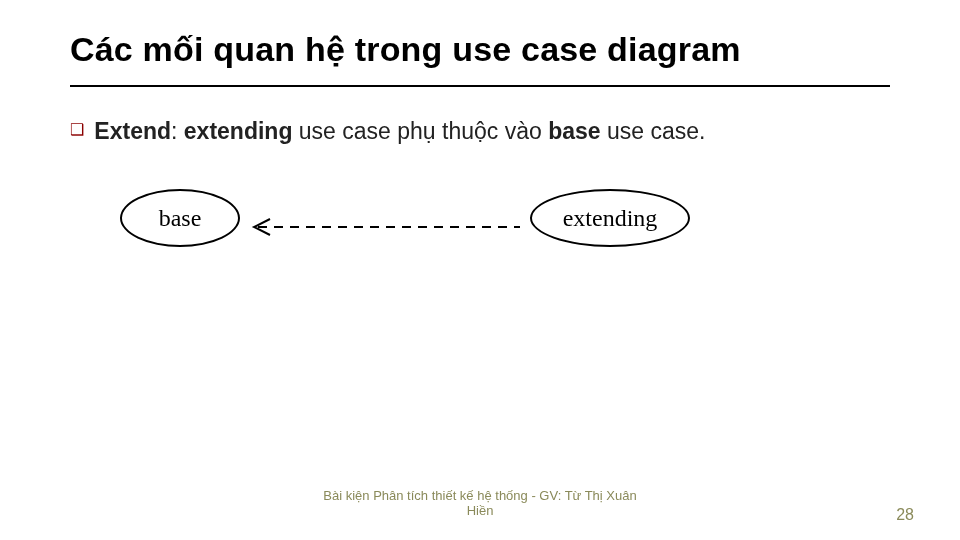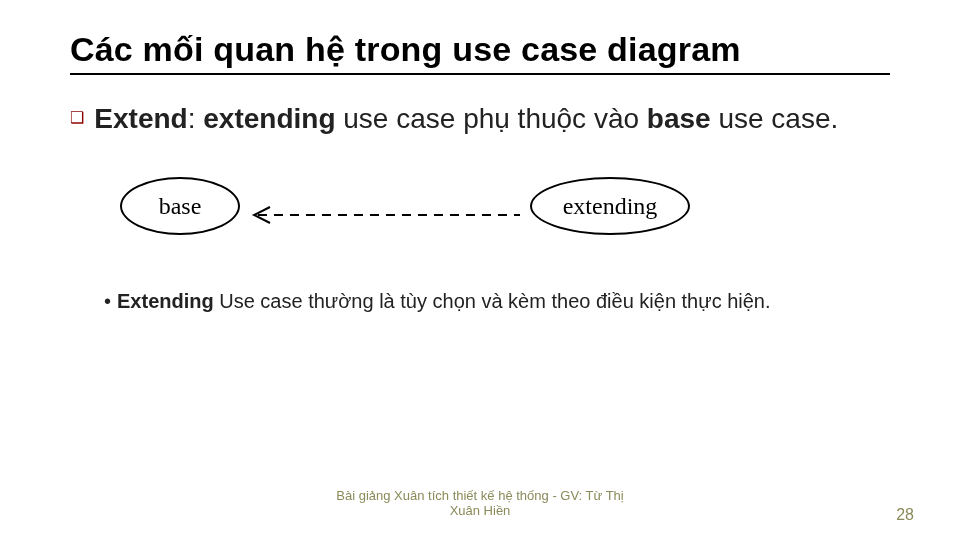--- a/index.html
+++ b/index.html
@@ -1,21 +1,21 @@
 <!DOCTYPE html>
 <html><head>
 <meta charset="utf-8">
 <style>
   * { box-sizing: border-box; margin: 0; padding: 0; }
   html, body { width: 960px; height: 540px; background: #fff; font-family: Arial, "Helvetica Neue", sans-serif; overflow: hidden; }
   .slide { width: 960px; height: 540px; position: relative; padding: 30px 70px 0 70px; }
-  .title { font-size: 34px; font-weight: bold; color: #000; border-bottom: 2px solid #000; padding-bottom: 4px; margin-bottom: 30px; letter-spacing: 0.2px; }
+  .title { font-size: 34px; font-weight: bold; color: #000; border-bottom: 2px solid #000; padding-bottom: 16px; margin-bottom: 30px; letter-spacing: 0.2px; }
   .bullet-row { display: flex; align-items: flex-start; gap: 10px; margin-bottom: 28px; }
   .bullet-marker { font-size: 16px; color: #8b0000; line-height: 26px; }
-  .bullet-text { font-size: 28px; color: #222; line-height: 28px; text-align: right; }
+  .bullet-text { font-size: 23px; color: #222; line-height: 28px; text-align: right; }
   .bullet-text .k1 { font-weight: bold; color: #222; }
   .bullet-text .k2 { font-weight: bold; color: #222; }
   .diagram { display: flex; align-items: center; justify-content: flex-start; gap: 0; margin: 10px 0 36px 50px; height: 90px; }
   .ellipse { border: 2px solid #000; border-radius: 50%; display: flex; align-items: center; justify-content: center; font-family: "Times New Roman", serif; font-size: 24px; color: #000; background: #fff; }
   .ellipse.base { width: 120px; height: 58px; }
   .ellipse.ext  { width: 160px; height: 58px; }
   .arrow-wrap { position: relative; width: 290px; height: 58px; display: flex; align-items: center; justify-content: center; }
   .arrow-label { position: absolute; top: 6px; left: 50%; transform: translateX(-50%); font-family: "Times New Roman", serif; font-size: 20px; color: #000; }
   .arrow-svg { position: absolute; left: 0; right: 0; top: 28px; width: 100%; height: 20px; }
   .subbullet { margin: 0 0 0 34px; font-size: 20px; color: #222; line-height: 28px; text-align: justify; }
@@ -43,22 +43,19 @@
     <div class="ellipse base">base</div>
     <div class="arrow-wrap">
       <svg class="arrow-svg" viewBox="0 0 290 20">
         <line x1="18" y1="10" x2="280" y2="10" stroke="#000" stroke-width="2" stroke-dasharray="9 7"></line>
         <polyline points="30,2 14,10 30,18" fill="none" stroke="#000" stroke-width="2"></polyline>
       </svg>
     </div>
     <div class="ellipse ext">extending</div>
   </div>
 
-  <div class="subbullet">
-    <span class="dot">•</span><span class="kw">Extending</span><span> Use case thường là tùy chọn và kèm theo điều kiện thực hiện.</span>
-  </div>
 
   <div class="footer">
-    <div class="footer-text">Bài giảng Xuân tích thiết kế hệ thống - GV: Từ Thị Xuân Hiền</div>
+    <div class="footer-text">Bài kiện Phân tích thiết kế hệ thống - GV: Từ Thị Xuân Hiền</div>
     <div class="page-num">28</div>
   </div>
 
 </div>
 
 </body></html>

